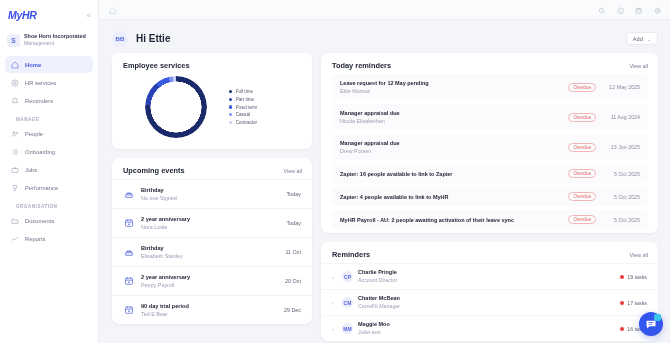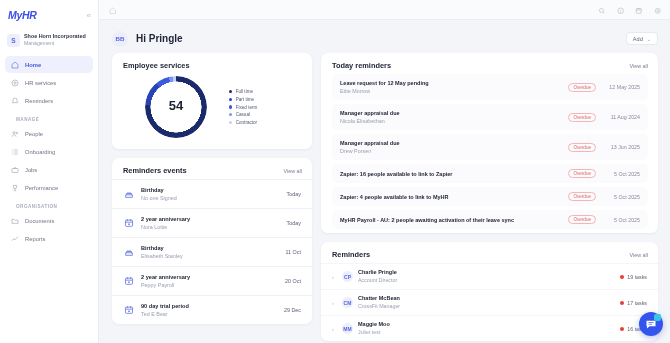--- a/index.html
+++ b/index.html
@@ -313,41 +313,40 @@
               <circle cx="12" cy="12" r="8"></circle>
               <circle cx="12" cy="12" r="3"></circle>
             </svg>
         </span>
       </div>
     </div>
 
     <div class="greeting-row">
       <div class="greet-left">
         <div class="greet-avatar">BB</div>
-        <div class="greet-title">Hi Pringle</div>
+        <div class="greet-title">Hi Ettie</div>
       </div>
       <div class="add-btn">
         <span>Add</span>
         <span class="chev">⌄</span>
       </div>
     </div>
 
     <div class="content">
 
       <div class="col-left">
 
         <div class="card">
           <div class="card-head">
             <div class="card-title">Employee services</div>
           </div>
           <div class="donut-wrap" style="position: relative;">
             <div class="donut" id="donut" style="background: conic-gradient(rgb(27, 42, 107) 0%, rgb(27, 42, 107) 75.9259%, rgb(41, 66, 181) 75.9259%, rgb(41, 66, 181) 88.8889%, rgb(58, 90, 224) 88.8889%, rgb(58, 90, 224) 96.2963%, rgb(125, 147, 239) 96.2963%, rgb(125, 147, 239) 98.1481%, rgb(197, 207, 248) 98.1481%, rgb(197, 207, 248) 100%); border-radius: 50%; mask-image: radial-gradient(circle, transparent 58%, rgb(0, 0, 0) 58.5%);">
               
             </div>
-              <div class="donut-center" style="position: absolute; left: 33px; top: 0px; width: 62px; height: 62px;">54</div>
             <div class="legend" id="legend">
                 <div class="legend-item">
                   <span class="legend-dot" style="background:#1b2a6b"></span>
       <span class="legend-label">Full time</span>
                 </div>
                 <div class="legend-item">
                   <span class="legend-dot" style="background:#2942b5"></span>
       <span class="legend-label">Part time</span>
                 </div>
                 <div class="legend-item">
@@ -361,21 +360,21 @@
                 <div class="legend-item">
                   <span class="legend-dot" style="background:#c5cff8"></span>
       <span class="legend-label">Contractor</span>
                 </div>
               </div>
           </div>
         </div>
 
         <div class="card">
           <div class="card-head">
-            <div class="card-title">Reminders events</div>
+            <div class="card-title">Upcoming events</div>
             <div class="view-all">View all</div>
           </div>
           <div id="events-list">
               <div class="event-row">
                 <span class="event-ico">
                   <svg viewBox="0 0 24 24" fill="none" stroke="#4558d8" stroke-width="1.6">
                     <path d="M4 20h16v-6H4z"></path>
                     <path d="M6 14v-3h12v3M9 11V8M15 11V8M12 11V8"></path>
                   </svg>
                 </span>

